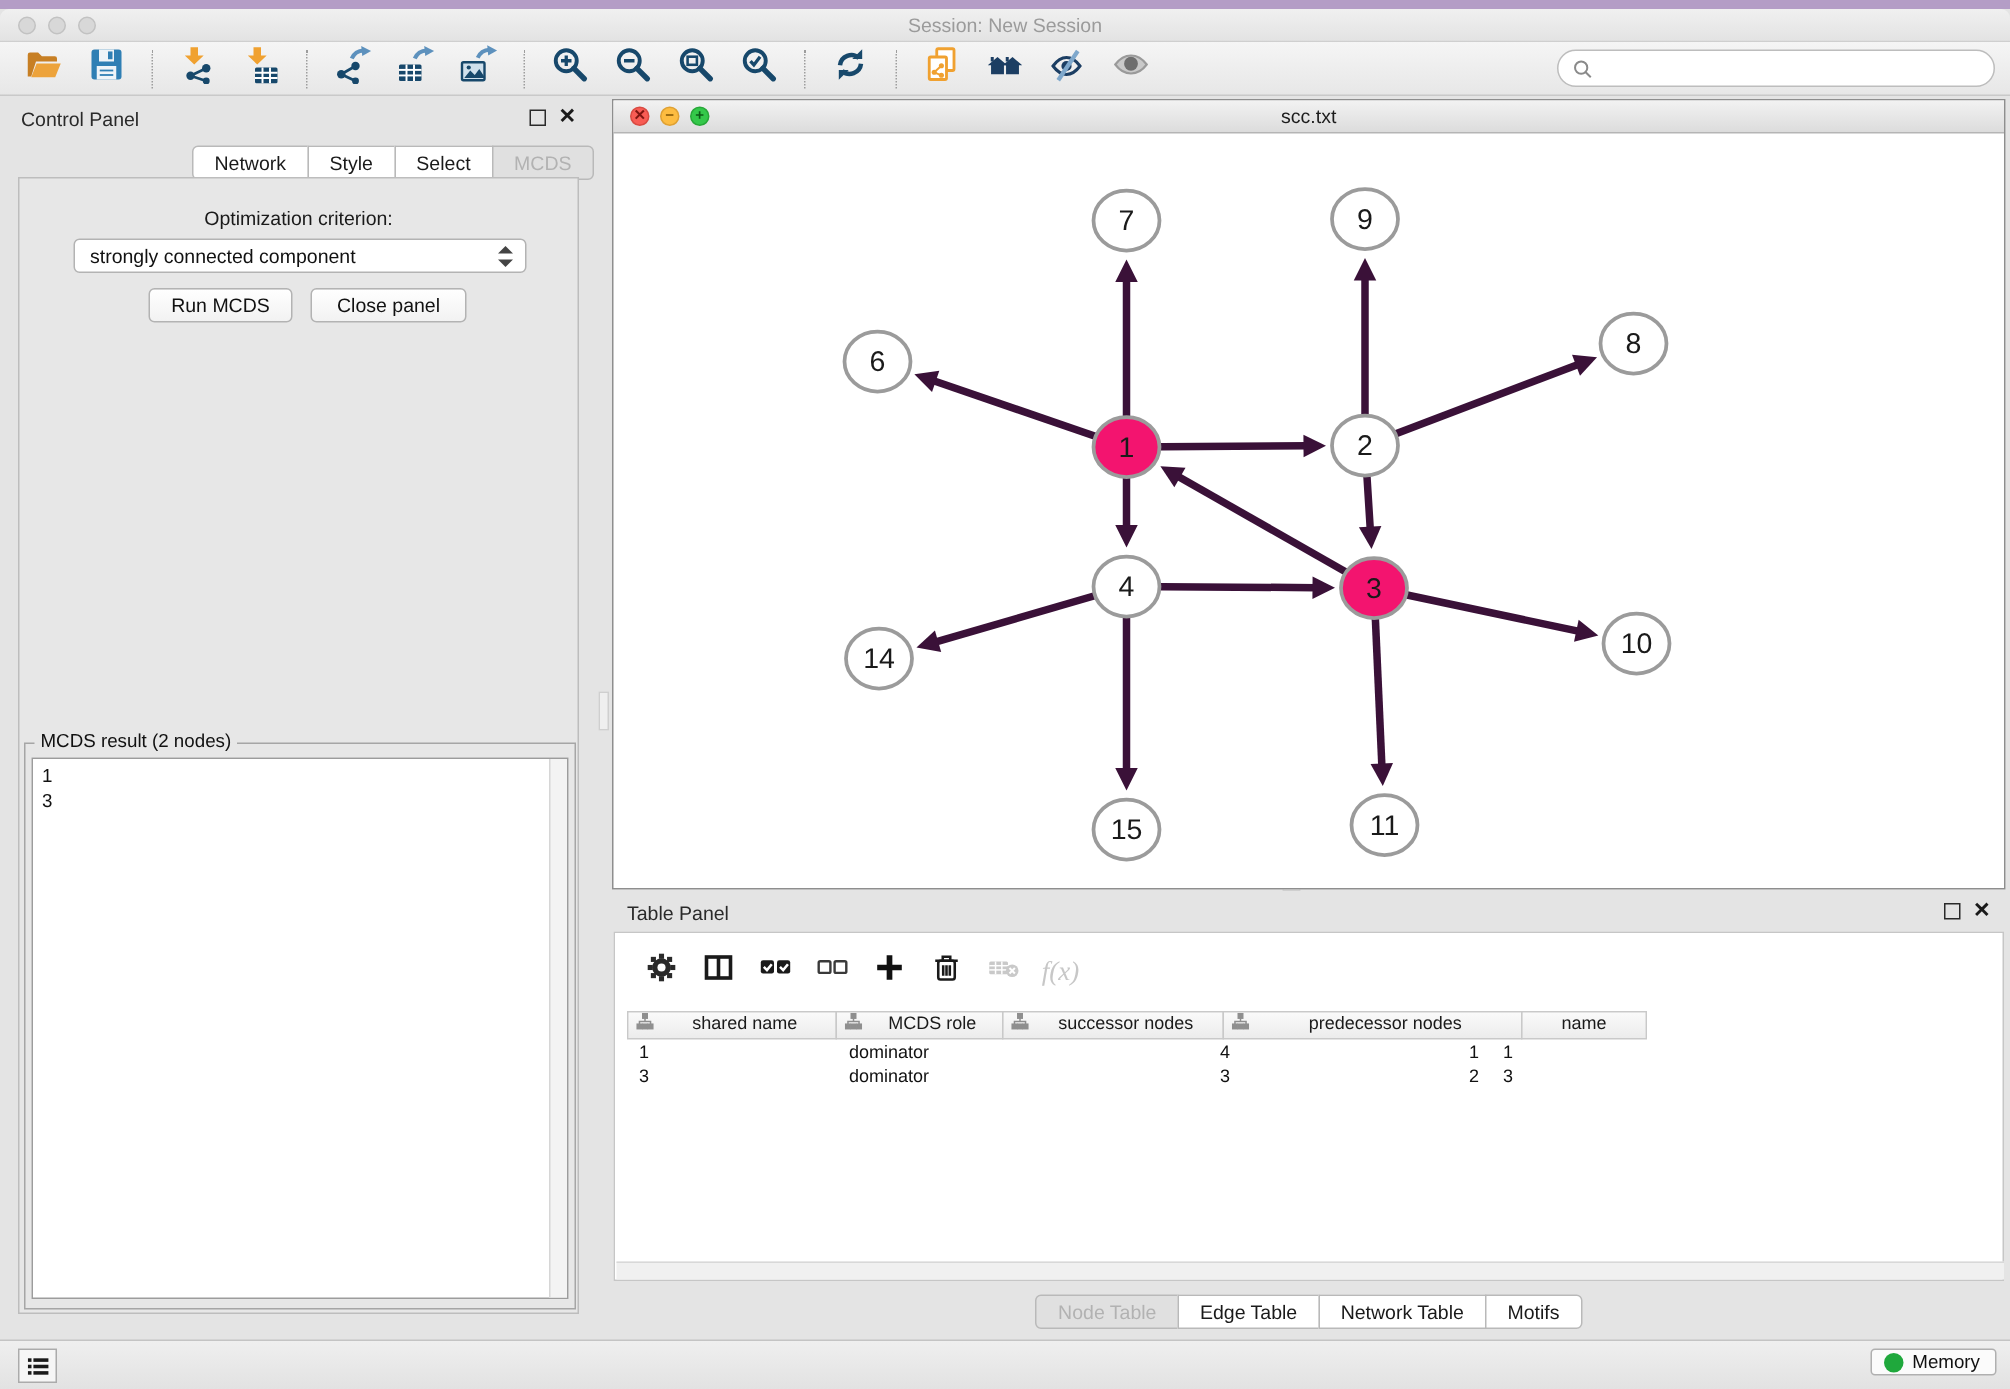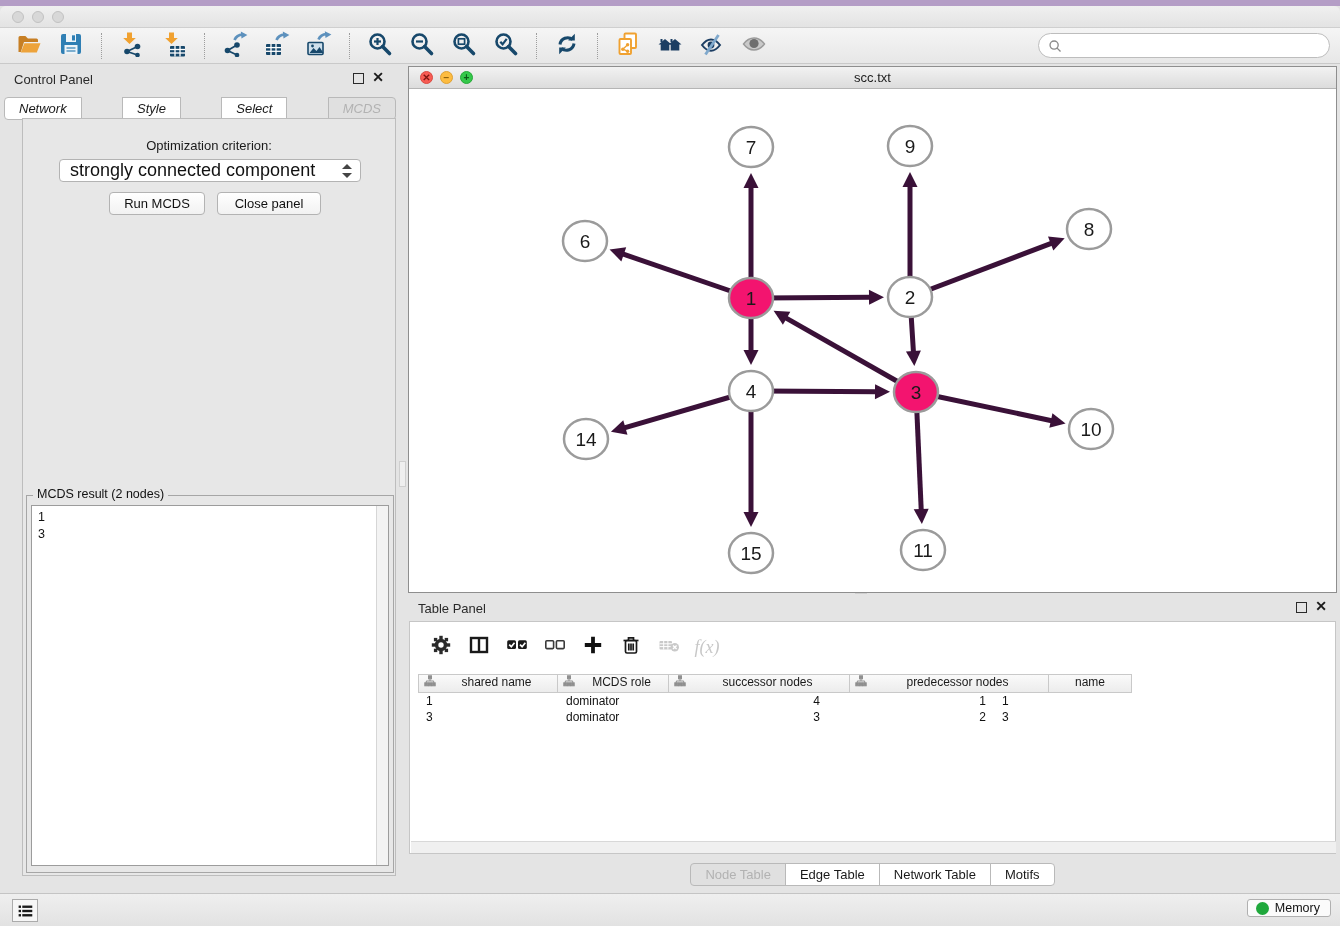--- a/index.html
+++ b/index.html
@@ -27,33 +27,33 @@
     display:flex; align-items:center; padding-left:8px; }
   .searchbox input { border:none; outline:none; flex:1; height:20px; font-size:13px;
     font-family:"Liberation Sans",sans-serif; background:transparent; margin-left:4px; }
 
   
   .control-panel { position:absolute; left:4px; top:66px; width:392px; height:812px; }
   .panel-header { position:absolute; left:0; top:0; width:100%; height:26px; }
   .panel-title { position:absolute; left:10px; top:6px; font-size:13px; color:#2a2a2a; }
   .float-btn { position:absolute; top:7px; width:11px; height:11px; border:1.5px solid #2a2a2a; }
   .close-btn { position:absolute; top:3px; font-size:14px; font-weight:bold; color:#1a1a1a; }
-  .cp-tabs { position:absolute; top:31px; left:0; width:100%; display:flex; justify-content:space-between;font-style:italic; }
+  .cp-tabs { position:absolute; top:31px; left:0; width:100%; display:flex; justify-content:flex-end; }
   .tab { padding:3px 14px; font-size:13px; color:#1a1a1a; background:#fff;
     border:1px solid #b9b9b9; margin-left:-1px; }
   .tab:first-child { border-radius:4px 0 0 4px; margin-left:0; }
   .tab:last-child { border-radius:0 4px 4px 0; }
   .tab.pressed { background:#e0e0e0; color:#b2b2b2; }
   .cp-content { position:absolute; left:8px; top:52px; width:374px; height:758px;
-    background:#e7e7e7; border:1px solid #bdbdbd;margin-left:10px; }
+    background:#e7e7e7; border:1px solid #bdbdbd; }
   .opt-label { position:absolute; left:0; width:100%; top:19px; text-align:center;
     font-size:13px; color:#1a1a1a; }
   .criterion { position:absolute; left:36px; top:40px; width:302px; height:23px;
     background:#fff; border:1px solid #b3b3b3; border-radius:4px;
-    font-size:18px; color:#111; line-height:21px; padding-left:10px; }
+    font-size:13px; color:#111; line-height:21px; padding-left:10px; }
   .stepper { position:absolute; right:7px; top:3px; width:12px; height:16px; }
   .stepper i { position:absolute; left:1px; width:0; height:0; border-left:5px solid transparent; border-right:5px solid transparent; }
   .stepper .up { top:1px; border-bottom:5px solid #444; }
   .stepper .dn { bottom:1px; border-top:5px solid #444; }
   .mac-btn { position:absolute; top:73px; height:23px; background:linear-gradient(#ffffff,#f2f2f2);
     border:1px solid #b3b3b3; border-radius:4px; font-size:13px; color:#111;
     text-align:center; line-height:21px; }
   .fieldset { position:absolute; left:3px; top:376px; width:368px; height:378px;
     border:1px solid #a6a6a6; }
   .legend { position:absolute; left:6px; top:-9px; background:#e7e7e7; padding:0 4px;
@@ -119,20 +119,21 @@
 </style>
 </head>
 <body>
 
 <div class="desktop-strip"></div>
 
 <div class="titlebar">
   <span class="tl inactive" style="left:12px"></span>
   <span class="tl inactive" style="left:32px"></span>
   <span class="tl inactive" style="left:52px"></span>
+  <span class="app-title">Session: New Session</span>
 </div>
 
 <div class="toolbar">
     <div class="tool-btn">
       <span><svg width="26" height="26" viewBox="0 0 26 26">
           <path d="M2.5 21V6.5A1.5 1.5 0 0 1 4 5h5.4l2.5 2.5h8.6A1.5 1.5 0 0 1 22 9v2H8L4.8 21z" fill="#c77f24"></path>
           <path d="M4.8 21.5l3.6-9.2h16.1l-3.7 9.2z" fill="#eda33b"></path>
         </svg></span>
     </div>
     <div class="tool-btn">
@@ -490,21 +491,21 @@
               <g fill="#8f8f8f" stroke="#8f8f8f">
                 <rect x="4.5" y="0.8" width="3" height="3"></rect>
                 <rect x="0.8" y="7.8" width="3" height="3"></rect>
                 <rect x="4.5" y="7.8" width="3" height="3"></rect>
                 <rect x="8.2" y="7.8" width="3" height="3"></rect>
                 <path d="M6 3.8v2.2M2.3 7.8V6h7.4v1.8" fill="none" stroke-width="1"></path>
               </g>
             </svg></span>
           <span class="th-label">MCDS role</span>
         </div>
-        <div class="th" style="width: 182px;">
+        <div class="th" style="width: 148px;">
           <span><svg width="12" height="12" viewBox="0 0 12 12">
               <g fill="#8f8f8f" stroke="#8f8f8f">
                 <rect x="4.5" y="0.8" width="3" height="3"></rect>
                 <rect x="0.8" y="7.8" width="3" height="3"></rect>
                 <rect x="4.5" y="7.8" width="3" height="3"></rect>
                 <rect x="8.2" y="7.8" width="3" height="3"></rect>
                 <path d="M6 3.8v2.2M2.3 7.8V6h7.4v1.8" fill="none" stroke-width="1"></path>
               </g>
             </svg></span>
           <span class="th-label">successor nodes</span>

